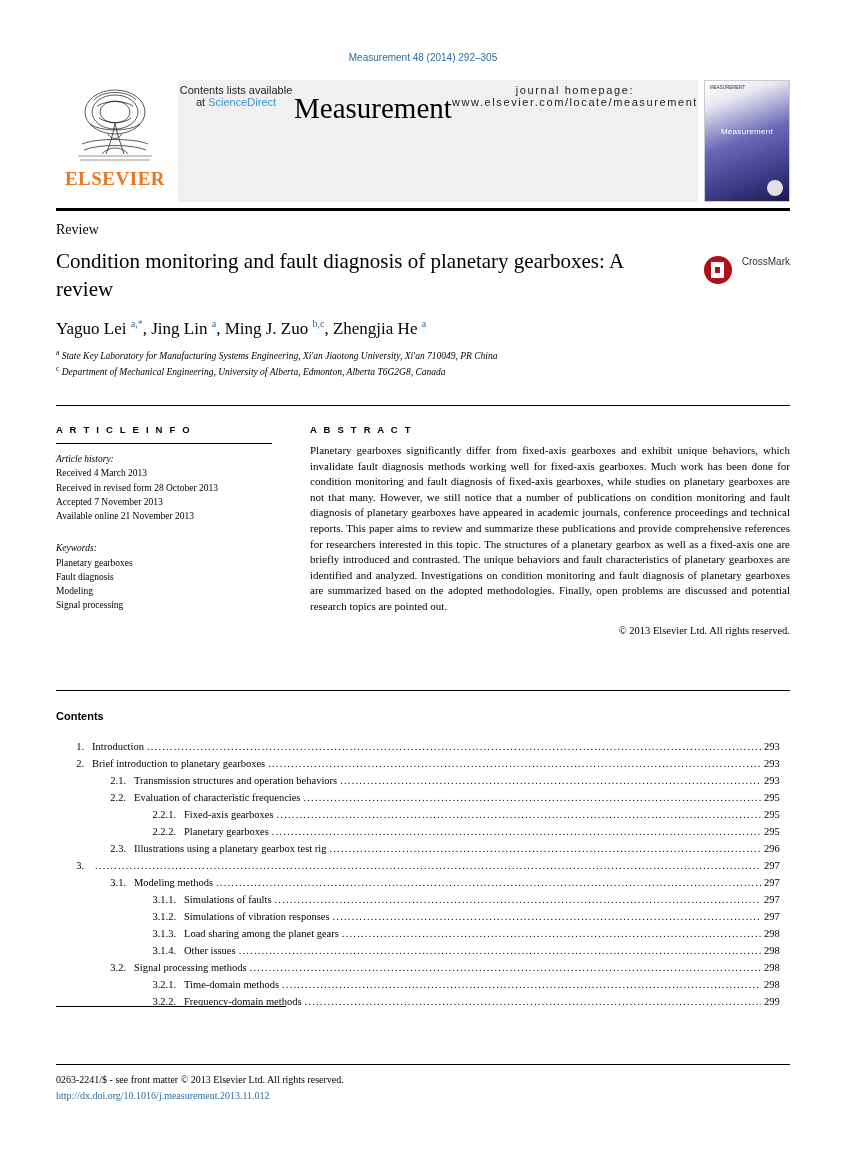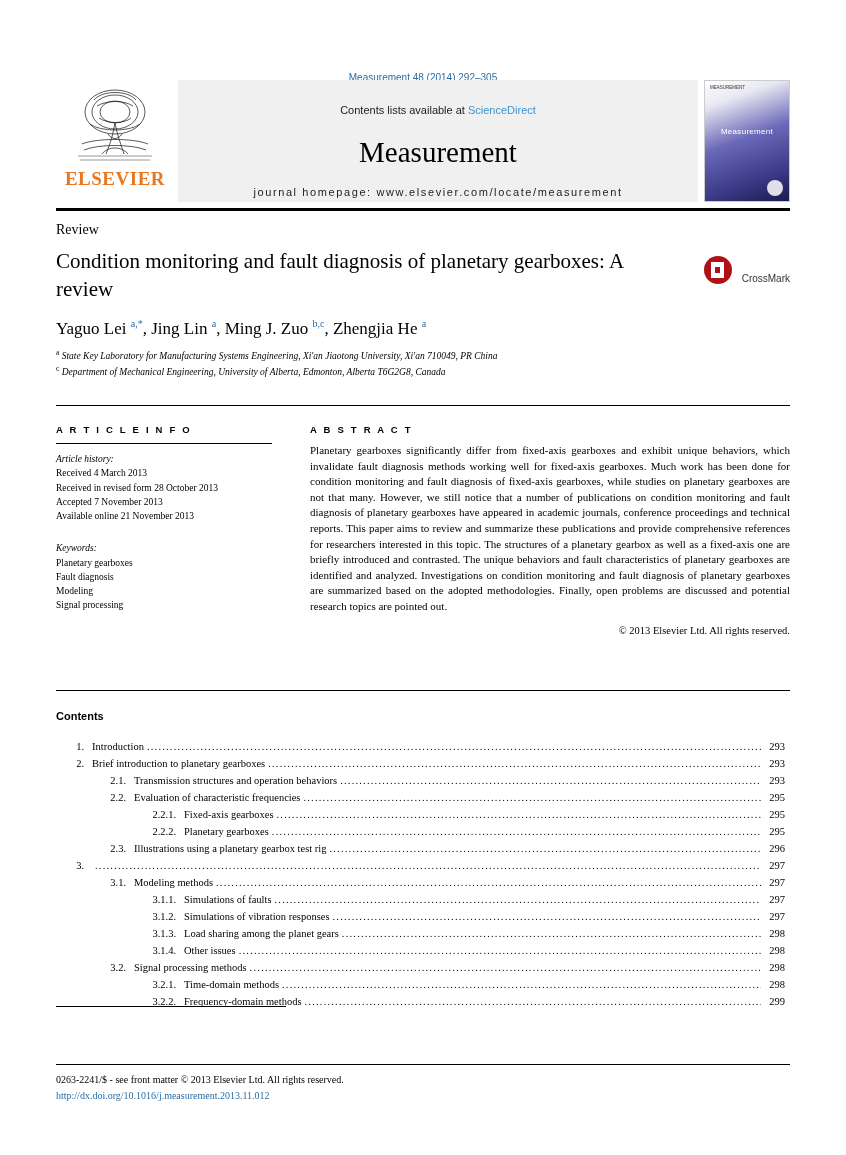--- a/index.html
+++ b/index.html
@@ -19,21 +19,21 @@
     position: relative;
     width: 846px;
     height: 1155px;
     padding: 0;
   }
   .journal-ref {
     text-align: center;
     font-family: "Liberation Sans", sans-serif;
     font-size: 10px;
     color: #2b6ca3;
-    padding-top: 72px;
+    padding-top: 52px;
   }
 
   
   .masthead {
     position: absolute;
     left: 56px;
     top: 80px;
     width: 734px;
     height: 122px;
     display: flex;
@@ -62,23 +62,23 @@
     letter-spacing: 0.5px;
     color: #e87722;
     font-weight: bold;
     margin-top: 2px;
   }
   .center-box {
     flex: 1;
     background: #f0f0f0;
     text-align: center;
     display: flex;
-    flex-direction: column;
+    flex-direction: row;
     justify-content: space-between;
-    padding: 24px 0 4px 0;
+    padding: 4px 0 4px 0;
     margin-left: 4px;
   }
   .contents-line {
     font-family: "Liberation Sans", sans-serif;
     font-size: 11px;
     color: #222;
   }
   .contents-line .sd {
     color: #3f93d0;
   }
@@ -156,21 +156,21 @@
     font-family: "Liberation Serif", serif;
     font-size: 21px;
     line-height: 1.32;
     color: #000;
   }
   .crossmark {
     position: absolute;
     right: 56px;
     top: 256px;
     display: flex;
-    align-items: flex-end;
+    align-items: flex-start;
     gap: 10px;
   }
   .crossmark .cm-circle {
     width: 28px; height: 28px;
     border-radius: 50%;
     background: #b01116;
     display: flex; align-items: center; justify-content: center;
   }
   .crossmark .cm-inner {
     width: 13px; height: 16px;
@@ -293,21 +293,21 @@
   .toc-num.l3 { width: 72px; }
   .toc-label { flex: none; white-space: nowrap; text-align: right; }
   .toc-dots {
     flex: 1;
     overflow: hidden;
     white-space: nowrap;
     margin: 0 3px;
     color: #000;
     letter-spacing: 1.2px;
   }
-  .toc-page { flex: none; width: 26px; text-align: center; }
+  .toc-page { flex: none; width: 26px; text-align: left; }
   .lvl2 { padding-left: 22px; }
   .lvl3 { padding-left: 44px; }
 
   
   .foot-rule {
     position: absolute;
     left: 56px; top: 1006px; width: 230px; height: 1px; background: #000;
   }
   .footnote {
     position: absolute;

